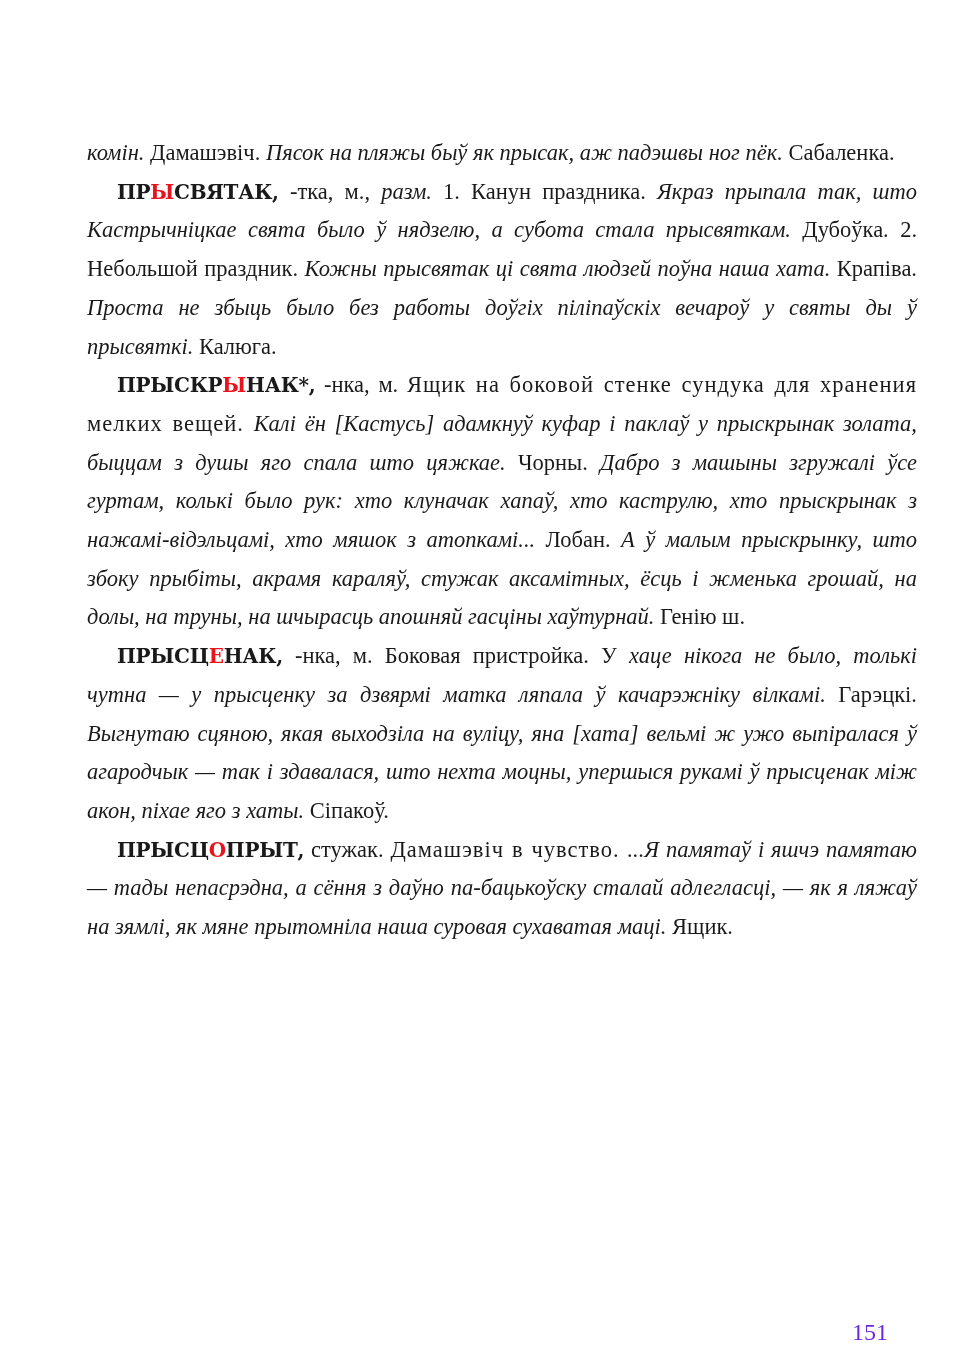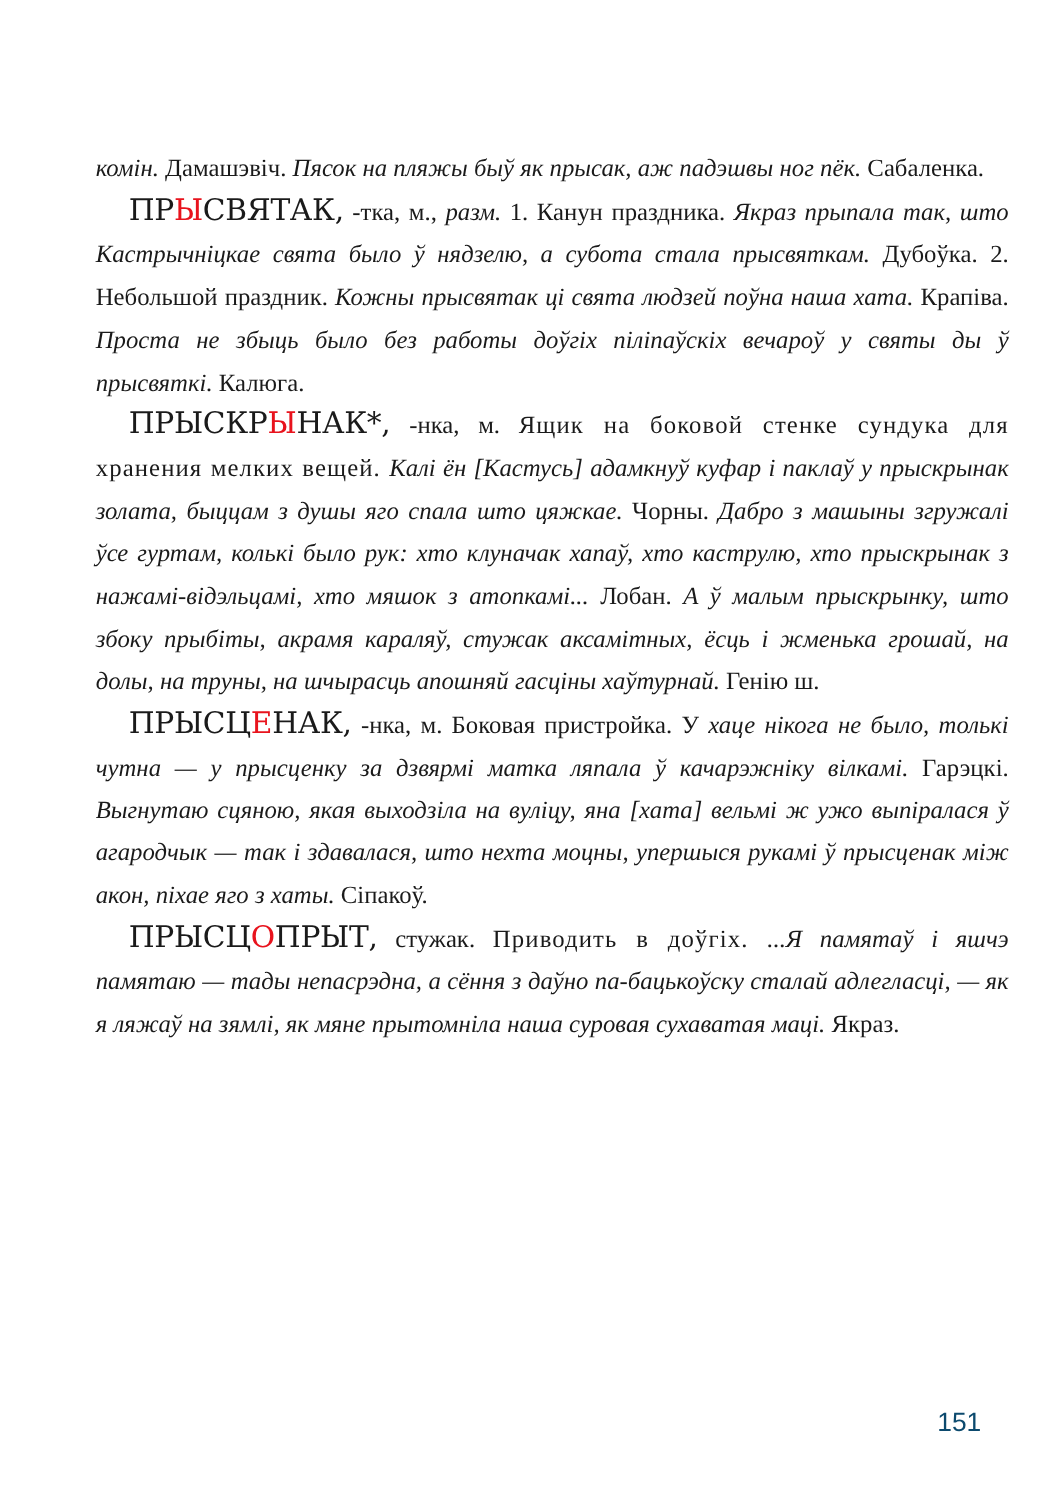--- a/index.html
+++ b/index.html
@@ -28,53 +28,53 @@
     }
     .para {
       margin: 0;
       text-indent: 30px;
       hyphens: manual;
     }
     .para.noindent {
       text-indent: 0;
     }
     .headword {
-      font-weight: normal;
+      font-weight: bold;
       font-family: "DejaVu Serif", "Liberation Serif", serif;
-      font-size: 27px;
+      font-size: 20px;
       letter-spacing: -0.3px;
     }
     .hl {
       color: #e8131d;
     }
     .it {
       font-style: italic;
     }
     .sp {
       letter-spacing: 1px;
     }
     .page-number {
       position: absolute;
       left: 852px;
-      top: 1280px;
-      font-family: Liberation Sans, sans-serif;
+      top: 1319px;
+      font-family: Liberation Serif, serif;
       font-size: 24px;
-      color: #0c4a6e;
+      color: #6d28d9;
     }
   </style>
 </head>
 <body>
 
 <div class="page">
 
   <p class="para noindent"><span class="it">комін.</span><span> Дамашэвіч. </span><span class="it">Пясок на пляжы быў як прысак, аж падэшвы ног пёк.</span><span> Сабаленка.</span></p>
 
   <p class="para"><span class="headword"><span>ПР</span><span class="hl">Ы</span><span>СВЯТАК,</span></span><span> -тка, м., </span><span class="it">разм.</span><span> 1. Канун праздника. </span><span class="it">Якраз прыпала так, што Кастрычніцкае свята было ў нядзелю, а субота стала прысвяткам.</span><span> Дубоўка. </span><span>2. Небольшой праздник. </span><span class="it">Кожны прысвятак ці свята людзей поўна наша хата.</span><span> Крапіва. </span><span class="it">Проста не збыць было без работы доўгіх пілiпаўскіх вечароў у святы ды ў прысвяткі.</span><span> Калюга.</span></p>
 
   <p class="para"><span class="headword"><span>ПРЫСКР</span><span class="hl">Ы</span><span>НАК*,</span></span><span> -нка, м. </span><span class="sp">Ящик на боковой стенке сундука для хранения мелких вещей. </span><span class="it">Калі ён [Кастусь] адамкнуў куфар і паклаў у прыскрынак золата, быццам з душы яго спала што цяжкае.</span><span> Чорны. </span><span class="it">Дабро з машыны згружалі ўсе гуртам, колькі было рук: хто клуначак хапаў, хто каструлю, хто прыскрынак з нажамі-відэльцамі, хто мяшок з атопкамі...</span><span> Лобан. </span><span class="it">А ў малым прыскрынку, што збоку прыбіты, акрамя караляў, стужак аксамітных, ёсць і жменька грошай, на долы, на труны, на шчырасць апошняй гасціны хаўтурнай.</span><span> Генію ш.</span></p>
 
   <p class="para"><span class="headword"><span>ПРЫСЦ</span><span class="hl">Е</span><span>НАК,</span></span><span> -нка, м. </span><span>Боковая пристройка. </span><span>У </span><span class="it">хаце нікога не было, толькі чутна — у прысценку за дзвярмі матка ляпала ў качарэжніку вілкамі.</span><span> Гарэцкі. </span><span class="it">Выгнутаю сцяною, якая выходзіла на вуліцу, яна [хата] вельмі ж ужо выпіралася ў агародчык — так і здавалася, што нехта моцны, упершыся рукамі ў прысценак між акон, піхае яго з хаты.</span><span> Сіпакоў.</span></p>
 
-  <p class="para"><span class="headword"><span>ПРЫСЦ</span><span class="hl">О</span><span>ПРЫТ,</span></span><span> стужак. </span><span class="sp">Приводить в доўгіх. </span><span class="it">...Я памятаў і яшчэ памятаю — тады непасрэдна, а сёння з даўно па-­бацькоўску сталай адлегласці, — як я ляжаў на зямлі, як мяне прытомніла наша суровая сухаватая маці.</span><span> Якраз.</span></p>
+  <p class="para"><span class="headword"><span>ПРЫСЦ</span><span class="hl">О</span><span>ПРЫТ,</span></span><span> стужак. </span><span class="sp">Дамашэвіч в чувство. </span><span class="it">...Я памятаў і яшчэ памятаю — тады непасрэдна, а сёння з даўно па-­бацькоўску сталай адлегласці, — як я ляжаў на зямлі, як мяне прытомніла наша суровая сухаватая маці.</span><span> Ящик.</span></p>
 
 </div>
 
 <div class="page-number">151</div>
 
 </body></html>

